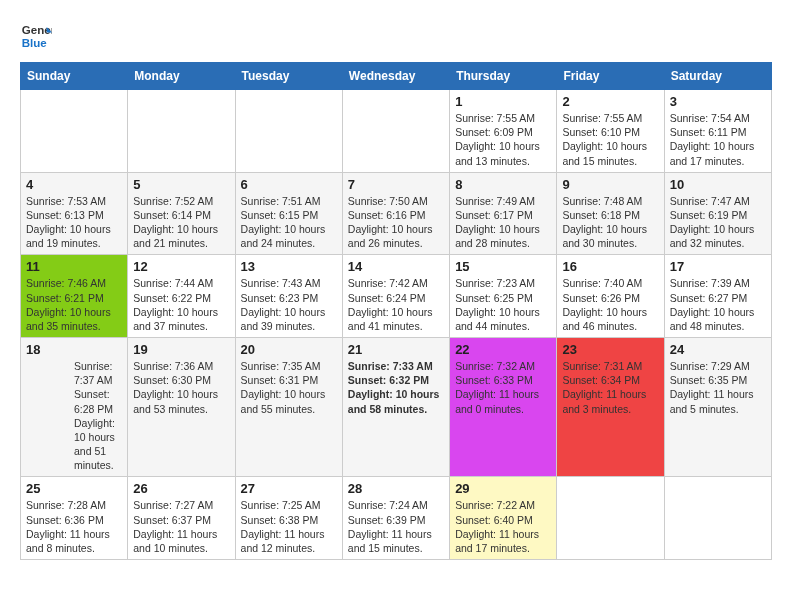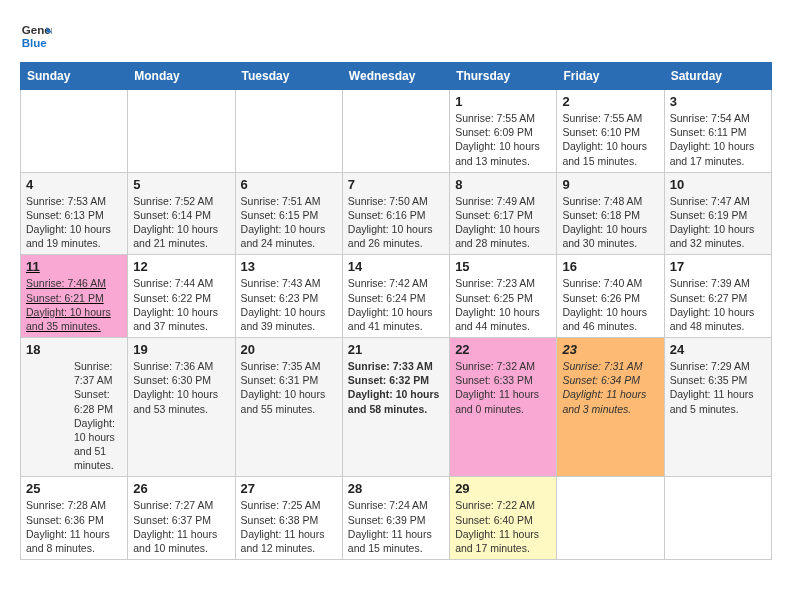--- a/index.html
+++ b/index.html
@@ -183,21 +183,21 @@
         </td>
         <td style="background-color: rgb(245, 245, 245);">
           <span class="day-num">10</span>
           <div class="day-info" style="white-space: pre-line;">Sunrise: 7:47 AM
 Sunset: 6:19 PM
 Daylight: 10 hours
 and 32 minutes.</div>
         </td>
       </tr>
       <tr>
-        <td style="background-color: #f9a8d4; text-decoration: underline;">
+        <td style="background-color: #84cc16;">
           <span class="day-num">11</span>
           <div class="day-info" style="white-space: pre-line;">Sunrise: 7:46 AM
 Sunset: 6:21 PM
 Daylight: 10 hours
 and 35 minutes.</div>
         </td>
         <td style="background-color: rgb(255, 255, 255);">
           <span class="day-num">12</span>
           <div class="day-info" style="white-space: pre-line;">Sunrise: 7:44 AM
 Sunset: 6:22 PM
@@ -262,28 +262,28 @@
 Daylight: 10 hours
 and 55 minutes.</div>
         </td>
         <td style="background-color: rgb(245, 245, 245);">
           <span class="day-num">21</span>
           <div class="day-info" style="white-space: pre-line; font-weight: bold;">Sunrise: 7:33 AM
 Sunset: 6:32 PM
 Daylight: 10 hours
 and 58 minutes.</div>
         </td>
-        <td style="background-color: #f9a8d4;">
+        <td style="background-color: #d946ef;">
           <span class="day-num">22</span>
           <div class="day-info" style="white-space: pre-line;">Sunrise: 7:32 AM
 Sunset: 6:33 PM
 Daylight: 11 hours
 and 0 minutes.</div>
         </td>
-        <td style="background-color: #fdba74; font-style: italic;">
+        <td style="background-color: #ef4444;">
           <span class="day-num">23</span>
           <div class="day-info" style="white-space: pre-line;">Sunrise: 7:31 AM
 Sunset: 6:34 PM
 Daylight: 11 hours
 and 3 minutes.</div>
         </td>
         <td style="background-color: rgb(245, 245, 245);">
           <span class="day-num">24</span>
           <div class="day-info" style="white-space: pre-line;">Sunrise: 7:29 AM
 Sunset: 6:35 PM

